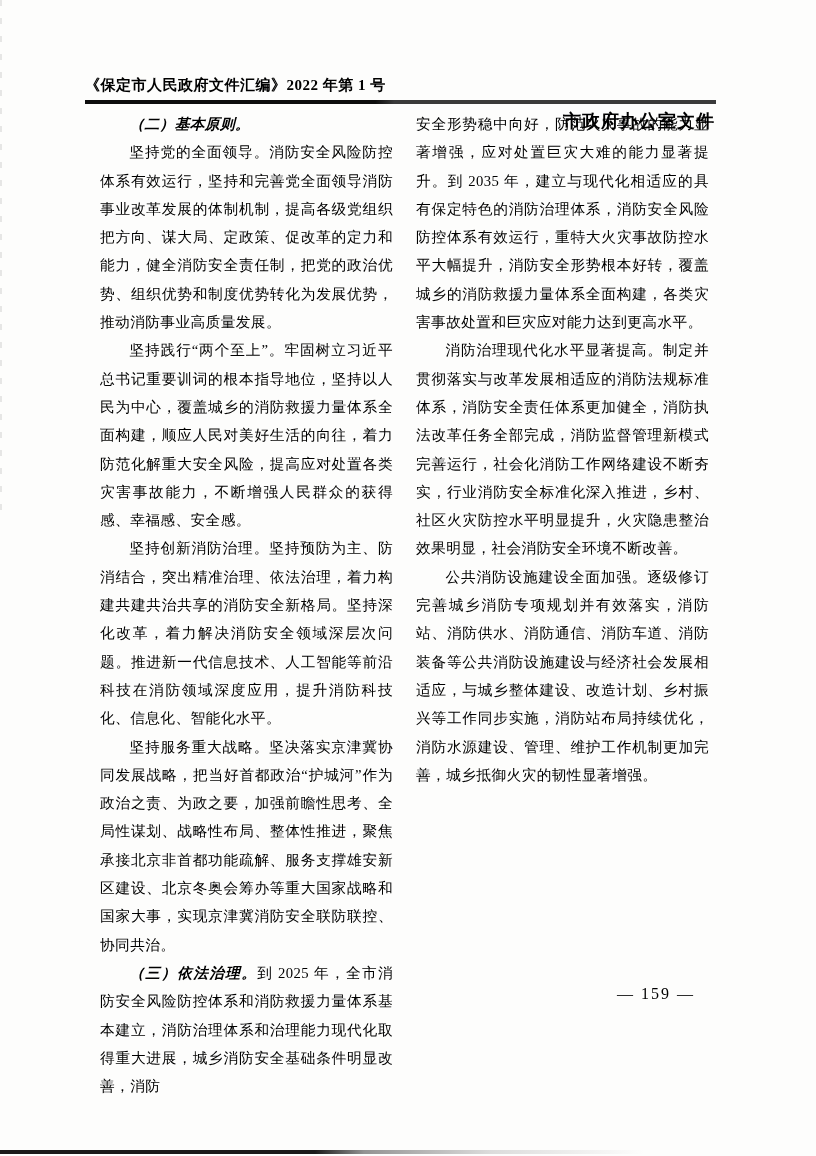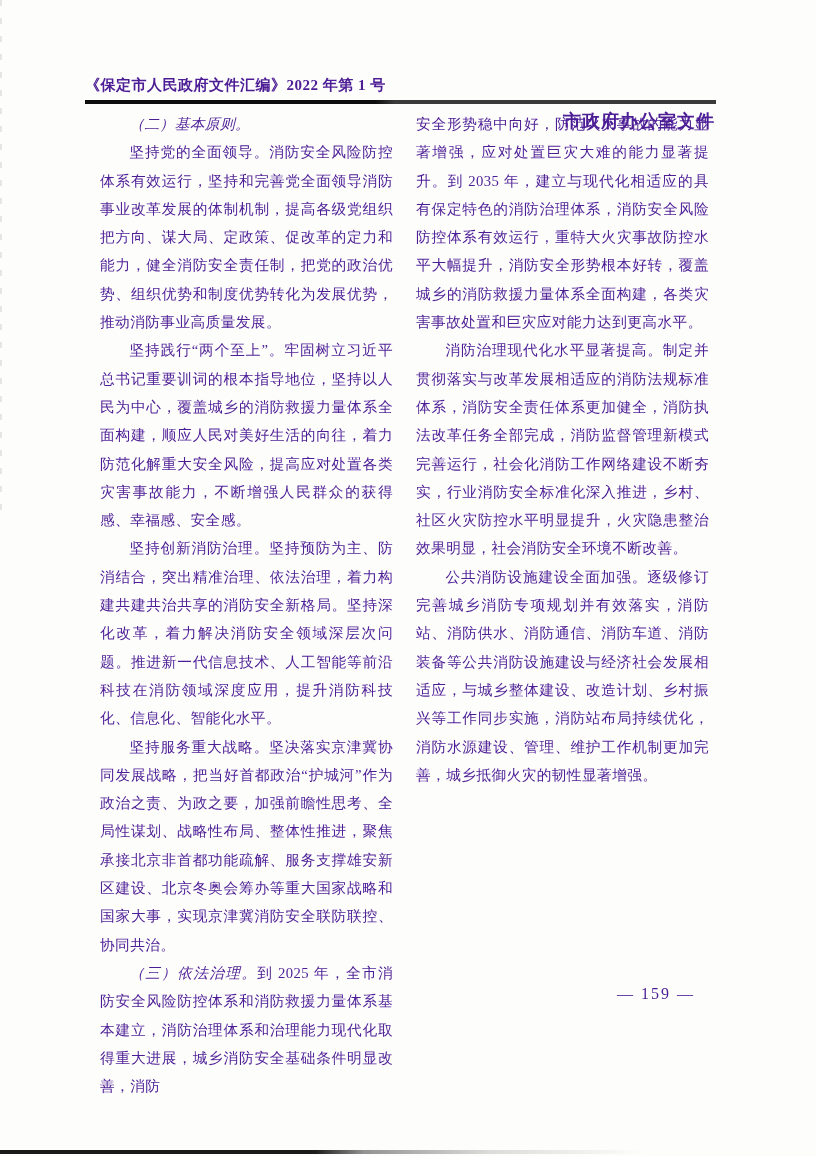--- a/index.html
+++ b/index.html
@@ -3,21 +3,21 @@
 <meta charset="utf-8">
 <style>
   html,body{margin:0;padding:0;background:#e8e8e8;}
   .page{
     position:relative;
     width:816px;height:1156px;
     margin:0 auto;
     background:#fdfdfc;
     overflow:hidden;
     font-family:"Liberation Serif","DejaVu Serif",serif;
-    color:#4c1d95;
+    color:#000000;
   }
   
   .edge-noise{
     position:absolute;left:0;top:0;width:2px;height:520px;
     background:repeating-linear-gradient(
       to bottom, rgba(90,90,90,.28) 0 6px, rgba(0,0,0,0) 6px 18px);
     opacity:.5;
   }
   
   .header-left{
@@ -40,21 +40,21 @@
   .col{
     position:absolute;top:110px;width:293px;
     font-size:14.7px;line-height:28.3px;
     text-align:justify;text-justify:inter-ideograph;
     letter-spacing:.4px;
   }
   .col-left{left:100px;}
   .col-right{left:416px;}
   .para{margin:0;text-indent:2em;}
   .para.cont{text-indent:0;}
-  .kai{font-style:italic;font-weight:400;}
+  .kai{font-style:italic;font-weight:700;}
   
   .page-number{
     position:absolute;left:596px;top:985px;width:120px;
     text-align:center;font-size:16px;letter-spacing:2px;
     white-space:nowrap;
   }
   
   .bottom-artifact{
     position:absolute;left:0;bottom:2px;width:700px;height:4px;
     background:linear-gradient(to right,

